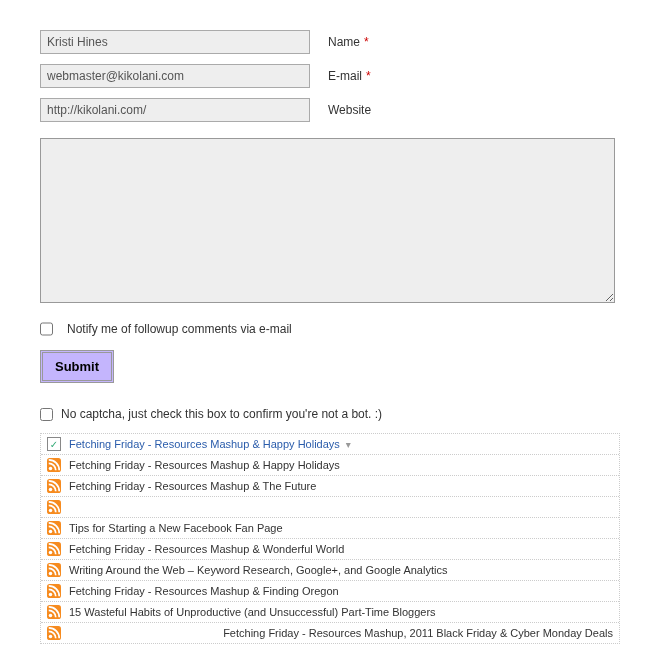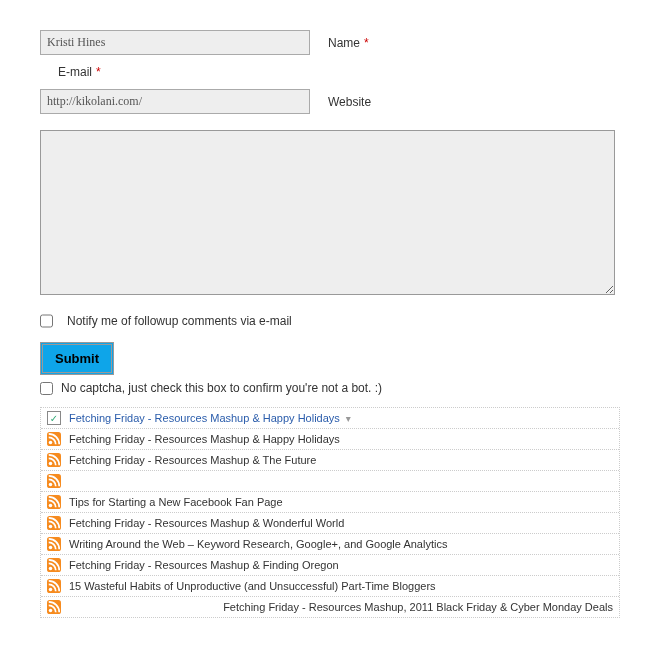--- a/index.html
+++ b/index.html
@@ -1,26 +1,26 @@
 <!DOCTYPE html>
 <html><head>
 <meta charset="utf-8">
 <style>
 * { box-sizing: border-box; margin: 0; padding: 0; }
 body { font-family: Verdana, Arial, sans-serif; font-size: 12px; color: #333; padding: 30px 40px; background: #fff; }
 .form-row { display: flex; align-items: center; margin-bottom: 10px; }
-.text-input { width: 270px; padding: 4px 6px; border: 1px solid #aaa; background: #eee; font-size: 12px; color: #555; font-family: Liberation Serif, serif; }
+.text-input { width: 270px; padding: 4px 6px; border: 1px solid #aaa; background: #eee; font-size: 12px; color: #555; font-family: Liberation Sans, sans-serif; }
 .field-label { margin-left: 18px; font-size: 12px; color: #333; }
 .required { color: #c00; margin-left: 4px; }
 .comment-textarea { width: 575px; height: 165px; border: 1px solid #999; background: #eee; margin-top: 6px; margin-bottom: 16px; resize: both; font-family: inherit; padding: 6px; }
 .checkbox-row { display: flex; margin-bottom: 14px; }
 .checkbox-row input[type="checkbox"] { margin-right: 14px; }
 .checkbox-row label { font-size: 12px; color: #333; }
-.submit-btn { padding: 6px 12px; font-size: 13px; font-weight: bold; border: 3px double #999; background: #0ea5e9; cursor: pointer; font-family: inherit; }
-.bot-row { display: flex; align-items: flex-end; margin-top: 6px; margin-bottom: 12px; }
+.submit-btn { padding: 6px 12px; font-size: 13px; font-weight: bold; border: 3px double #999; background: #c4b5fd; cursor: pointer; font-family: inherit; }
+.bot-row { display: flex; align-items: flex-end; margin-top: 24px; margin-bottom: 12px; }
 .bot-row input[type="checkbox"] { margin-right: 8px; }
 .bot-row label { font-size: 12px; color: #333; }
 .post-list { border: 1px dotted #ccc; width: 580px; }
 .post-item { display: flex; align-items: center; padding: 3px 6px; border-bottom: 1px dotted #ccc; }
 .post-item:last-child { border-bottom: none; justify-content: space-between; }
 .post-item.selected { }
 .rss-icon { width: 14px; height: 14px; margin-right: 8px; flex-shrink: 0; }
 .check-icon { width: 14px; height: 14px; margin-right: 8px; flex-shrink: 0; display: flex; align-items: center; justify-content: center; border: 1px solid #888; background: #fff; font-size: 10px; color: #3a7; }
 .post-link { font-size: 11px; color: #333; text-decoration: none; }
 .post-link.selected-link { color: #2a5cab; }
@@ -31,20 +31,21 @@
 
 
 
 <div class="form-row">
   <input type="text" class="text-input" value="Kristi Hines" style="">
   <span class="field-label">Name</span>
   <span class="required">*</span>
 </div>
 
 <div class="form-row">
+  <input type="text" class="text-input" value="webmaster@kikolani.com" style="">
   <span class="field-label">E-mail</span>
   <span class="required">*</span>
 </div>
 
 <div class="form-row">
   <input type="text" class="text-input" value="http://kikolani.com/" style="">
   <span class="field-label">Website</span>
 </div>
 
 <textarea class="comment-textarea" style=""></textarea>

